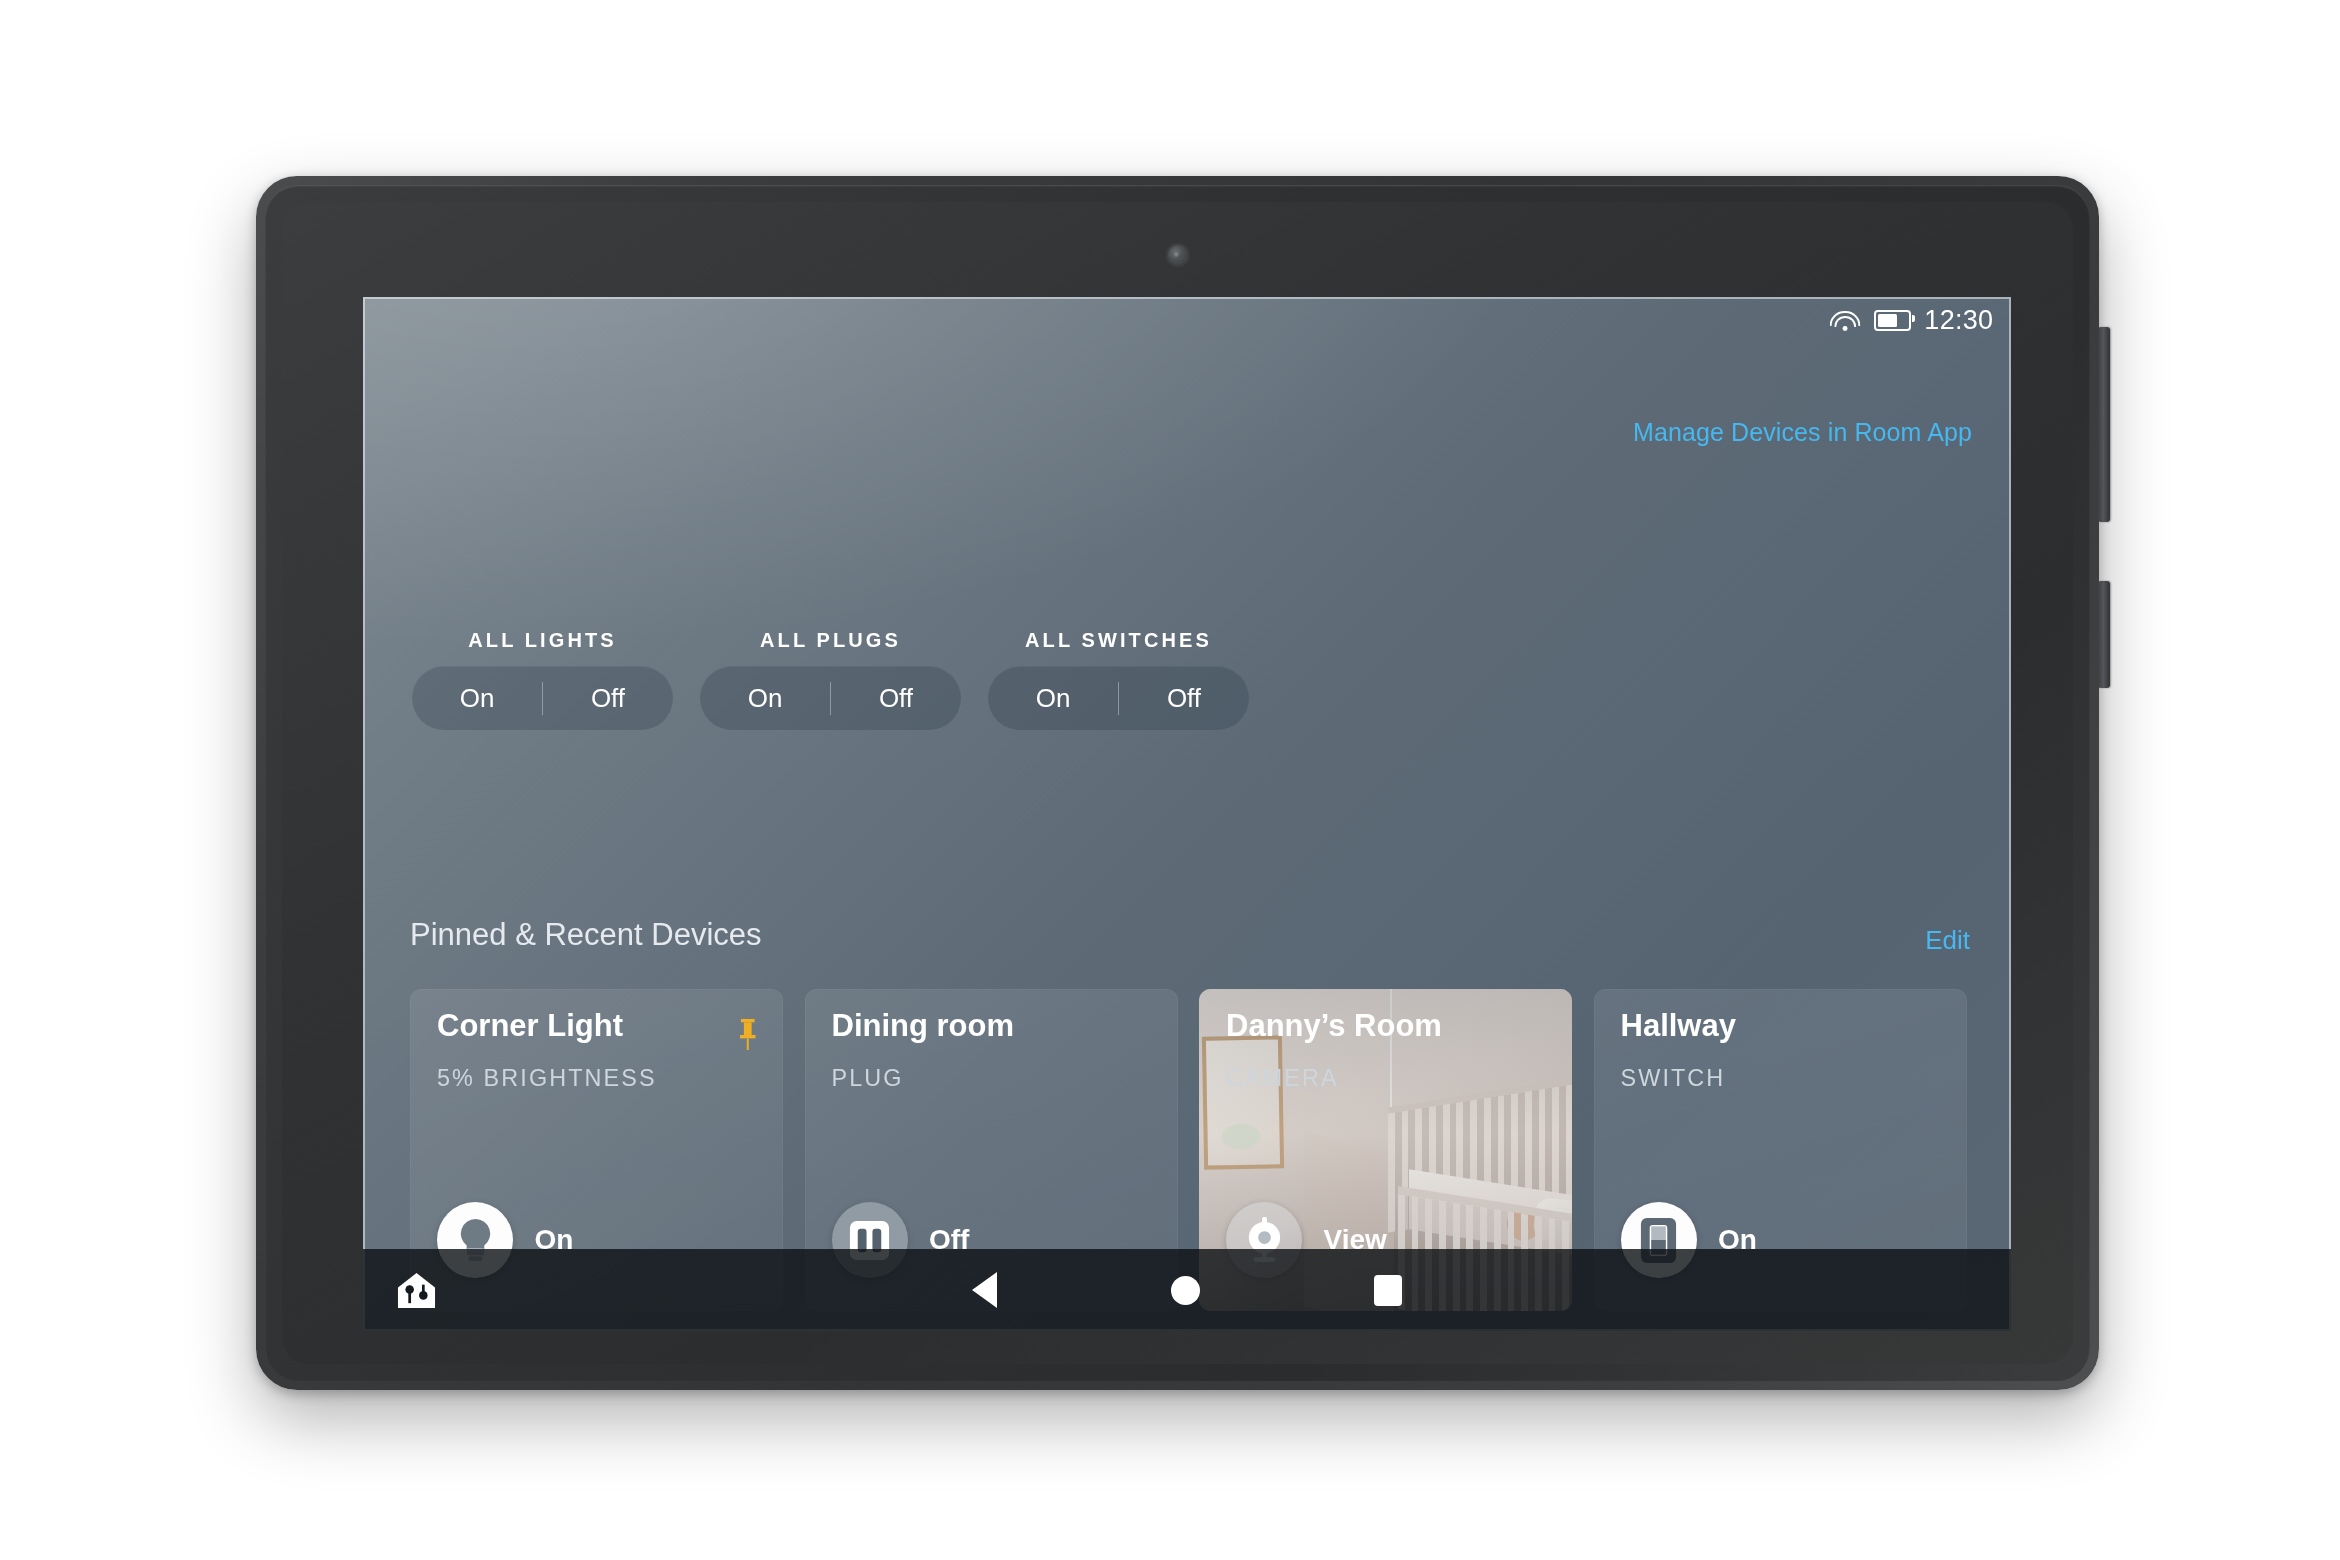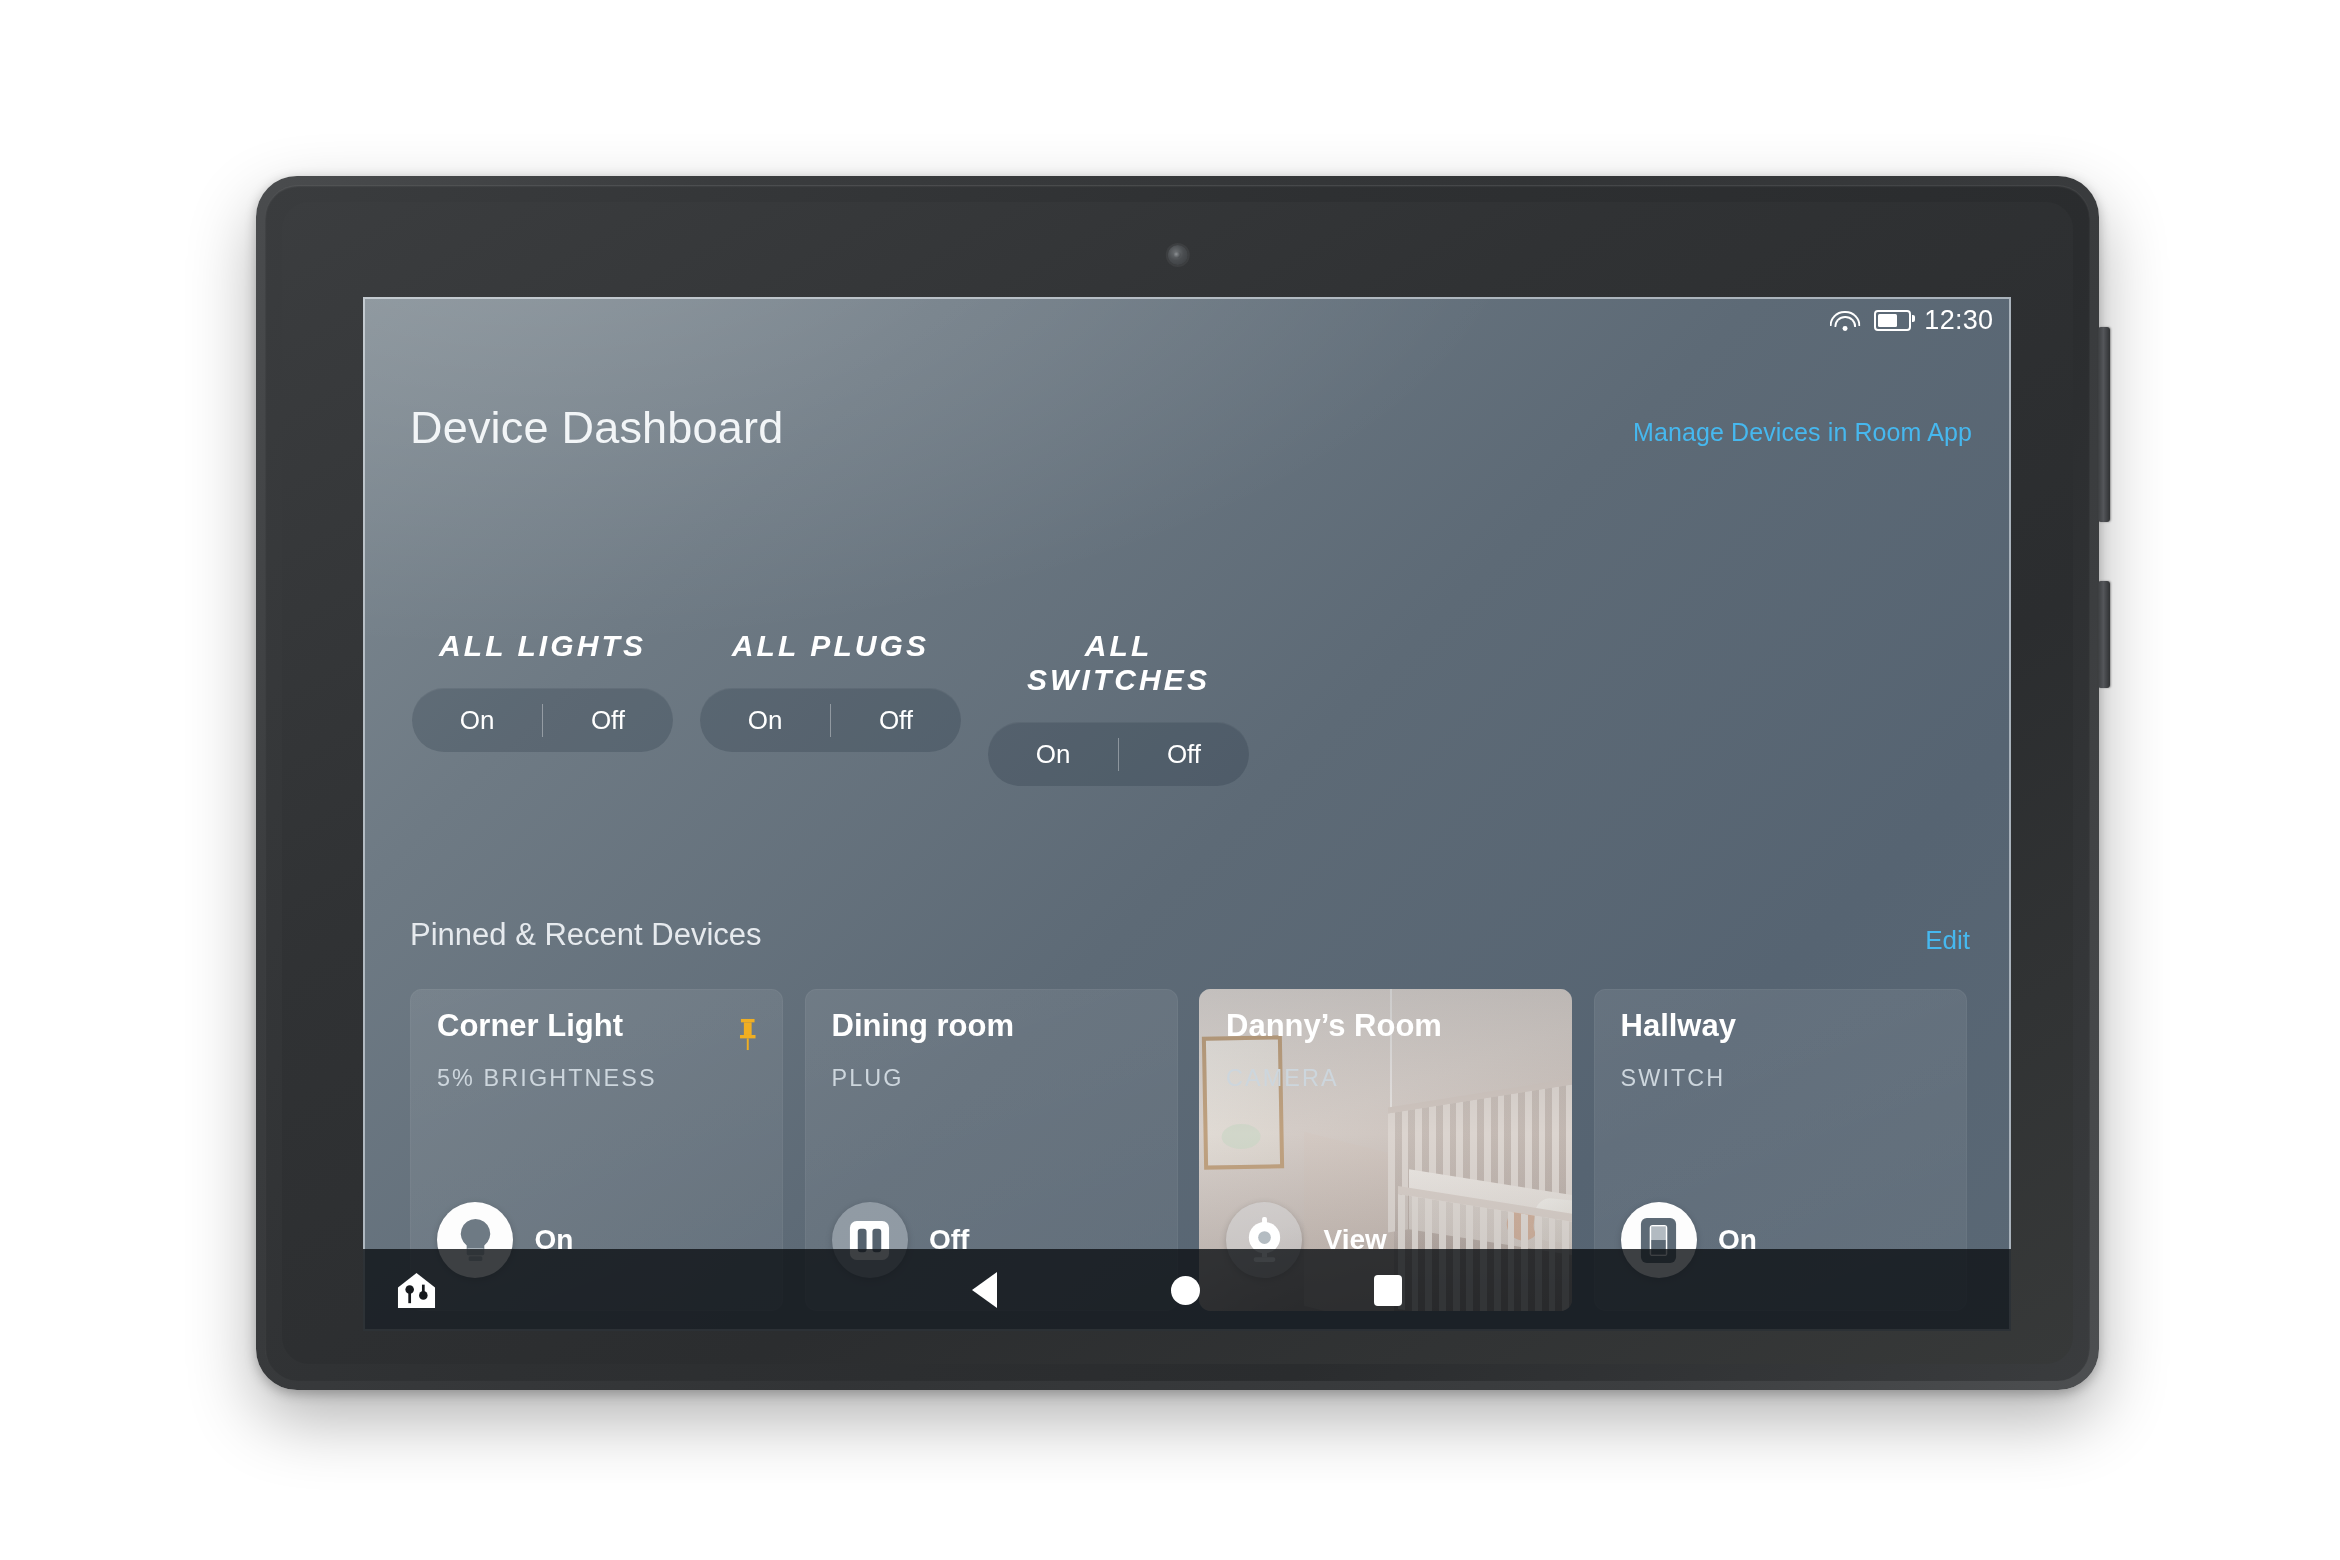--- a/index.html
+++ b/index.html
@@ -66,21 +66,21 @@
   .batt i{position:absolute;left:2px;top:2px;bottom:2px;width:58%;background:#fff;border-radius:1.5px;display:block;}
   .clock{color:#fff;font-size:27px;letter-spacing:0.3px;}
 
   
   .page-title{position:absolute;left:47px;top:105px;color:#f2f5f7;font-size:45px;font-weight:400;letter-spacing:0.2px;}
   .manage-link{position:absolute;right:39px;top:121px;color:#46b8ef;font-size:25px;letter-spacing:0.1px;cursor:pointer;}
 
   
   .groups{position:absolute;left:49px;top:332px;display:flex;gap:27px;}
   .group{width:261px;}
-  .group-label{color:#fff;font-size:30px;font-weight:700;letter-spacing:3.1px;text-align:center;margin-bottom:25px;font-style:italic;}
+  .group-label{color:#fff;font-size:20px;font-weight:700;letter-spacing:3.1px;text-align:center;margin-bottom:14px;}
   .seg{height:64px;border-radius:32px;background:rgba(20,34,48,.20);display:flex;align-items:center;box-shadow:inset 0 1px 1px rgba(255,255,255,.06);}
   .seg .opt{flex:1;text-align:center;color:#fff;font-size:26px;cursor:pointer;}
   .seg .divider{width:1px;height:33px;background:rgba(255,255,255,.35);}
 
   
   .section-title{position:absolute;left:47px;top:620px;color:#e6eaee;font-size:31px;}
   .edit-link{position:absolute;right:41px;top:628px;color:#46b8ef;font-size:26px;cursor:pointer;text-align:right;}
 
   
   .grid{position:absolute;left:47px;top:692px;width:1560px;display:flex;flex-wrap:wrap;gap:21.5px;}
@@ -146,21 +146,20 @@
         <span class="a1"></span>
           <span class="a2"></span>
           <span class="dot"></span>
       </div>
       <div class="batt">
           <i></i>
         </div>
       <div class="clock">12:30</div>
     </div>
 
-    <div class="page-title">Device Dashboard</div>
     <div class="manage-link">Manage Devices in Room App</div>
 
     <div class="groups">
 
       <div class="group">
         <div class="group-label">ALL LIGHTS</div>
         <div class="seg">
           <div class="opt">On</div>
           <div class="divider"></div>
           <div class="opt">Off</div>

